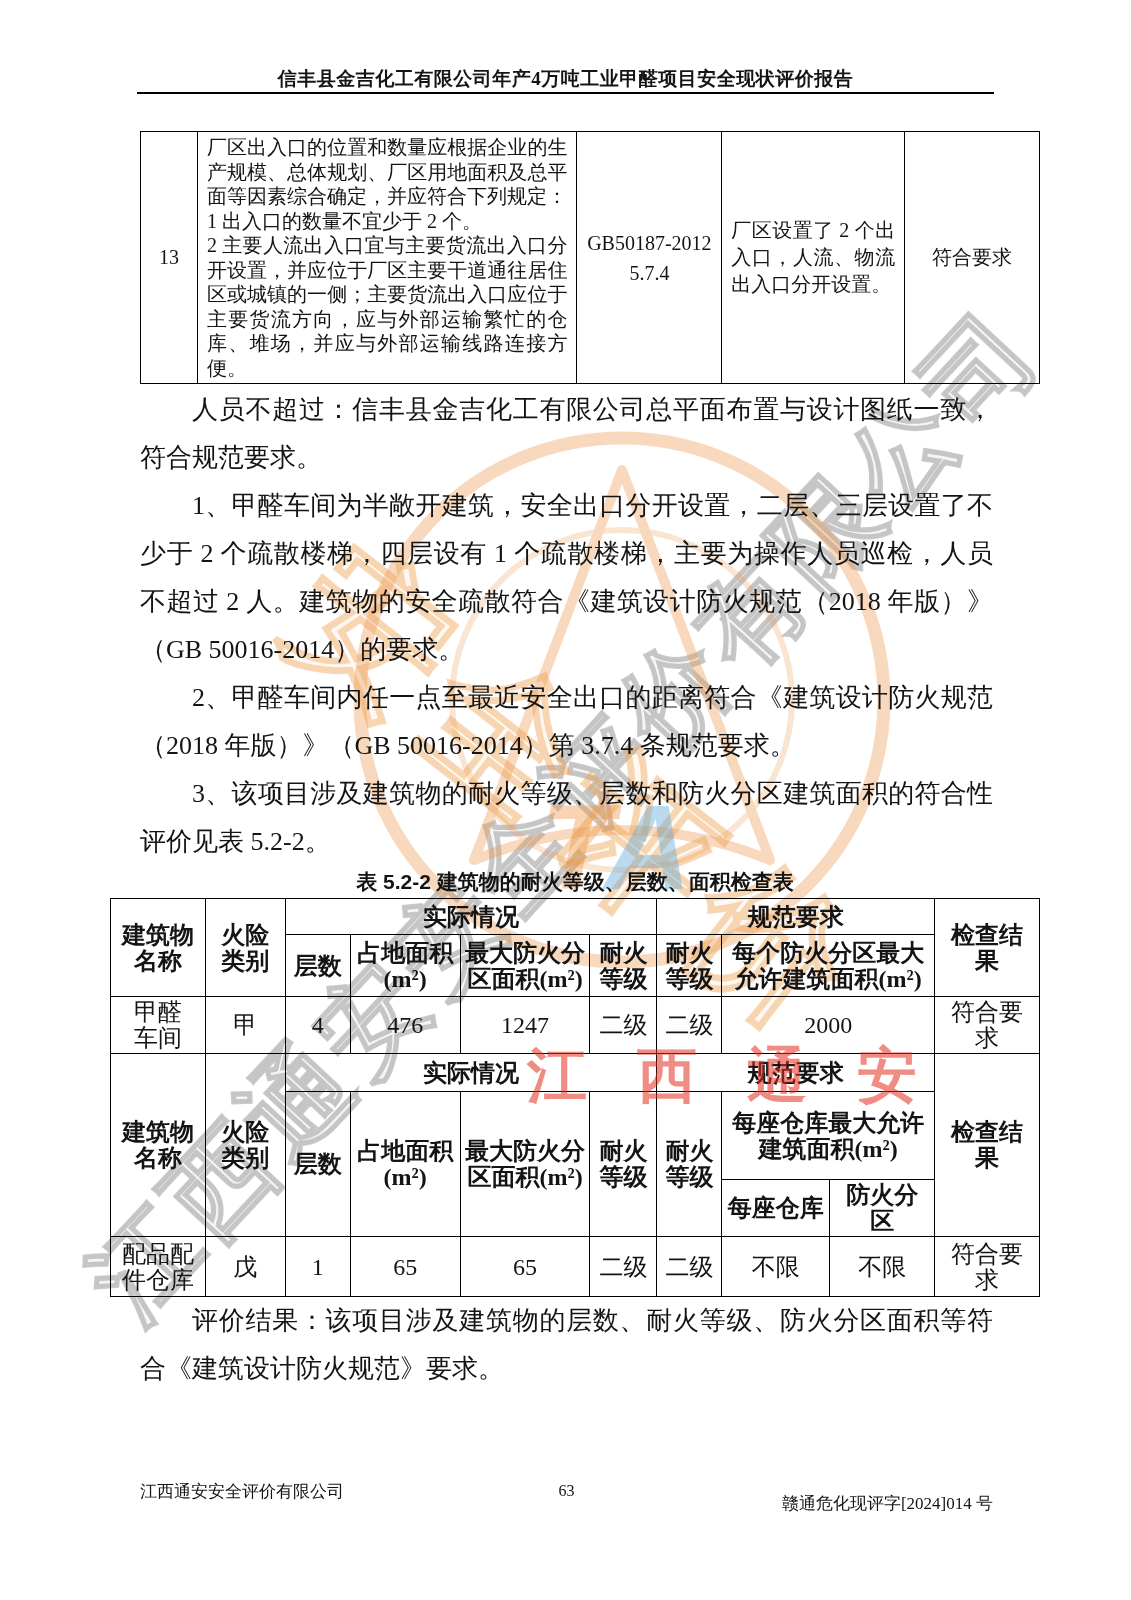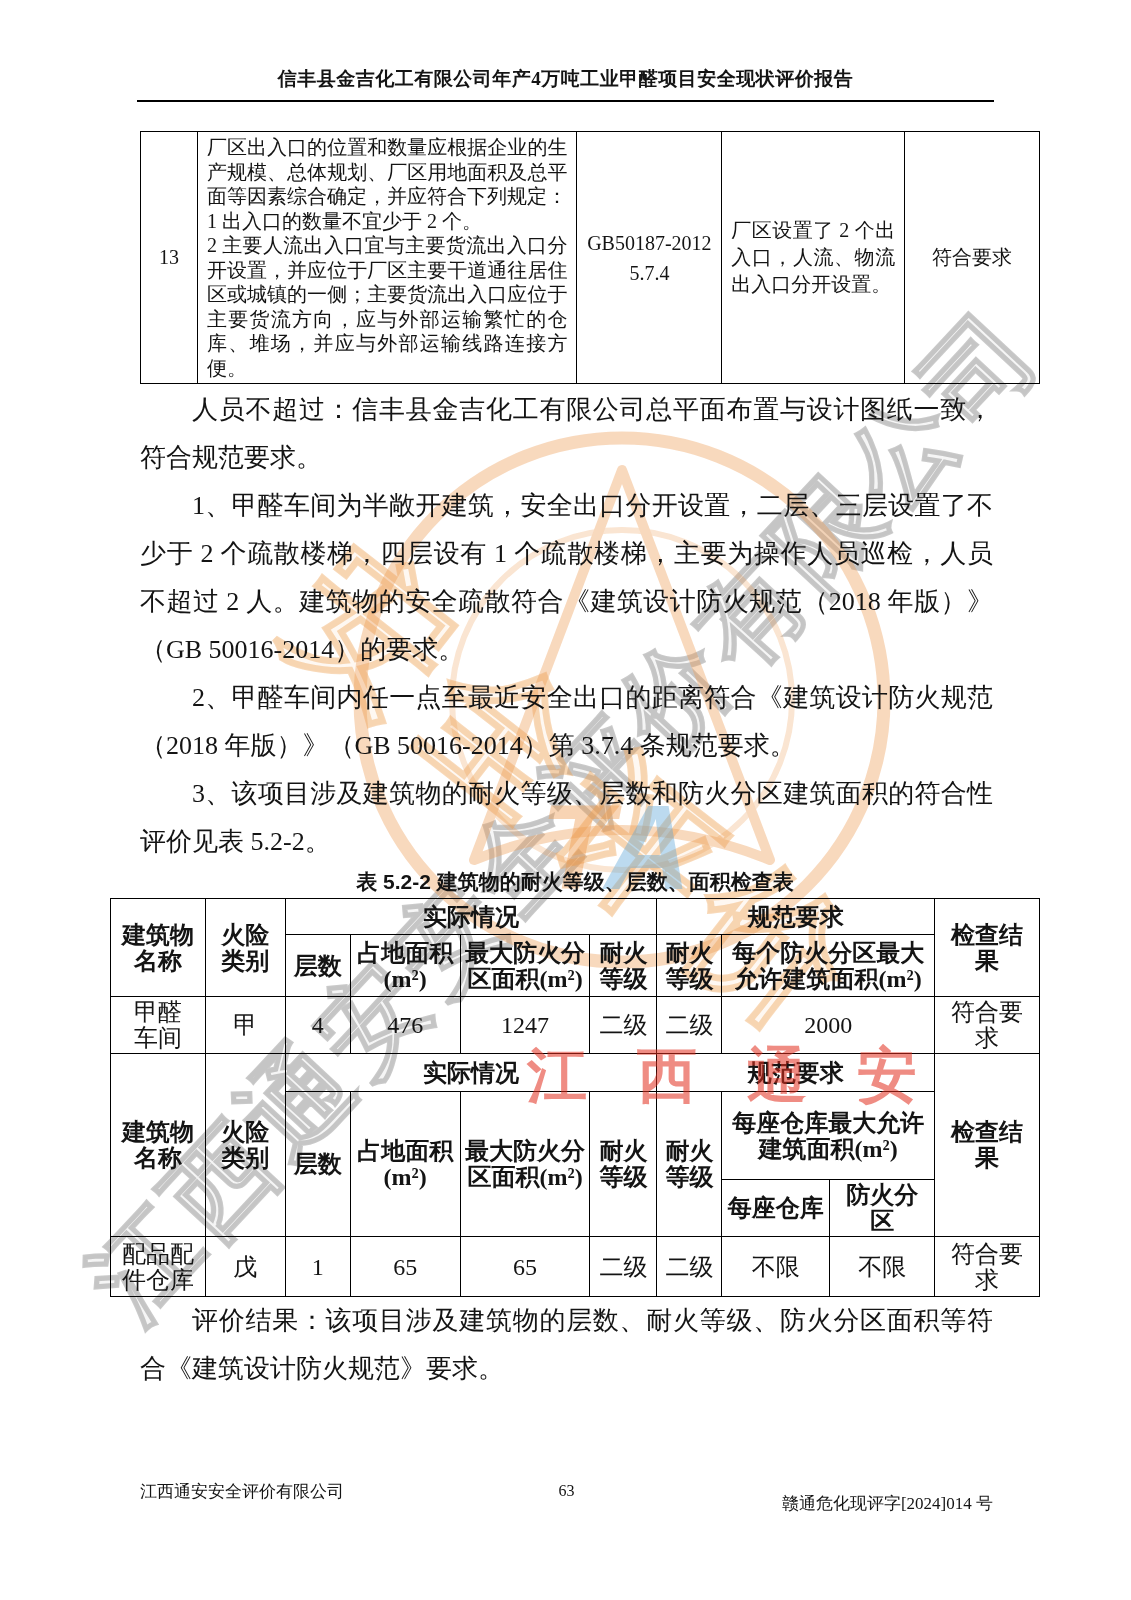--- a/index.html
+++ b/index.html
@@ -3,21 +3,21 @@
 <meta charset="utf-8">
 <title>Document</title>
 <style>
   html,body{margin:0;padding:0;background:#ffffff;}
   .page{position:relative;width:1131px;height:1600px;background:#fff;overflow:hidden;
         font-family:"Liberation Serif","DejaVu Serif",serif;color:#141414;}
   .content{position:absolute;inset:0;z-index:1;}
 
   
   .header{position:absolute;top:66px;left:137px;width:857px;text-align:center;
-          font-size:19px;font-weight:bold;letter-spacing:.5px;padding-bottom:8px;
+          font-size:19px;font-weight:bold;letter-spacing:.5px;
           border-bottom:2px solid #000;}
 
   
   .toptable{position:absolute;top:131px;left:140px;width:900px;border-collapse:collapse;font-size:20px;}
   .toptable td{border:1.5px solid #000;vertical-align:middle;padding:3px 9px;}
   .td-no{text-align:center;}
   .td-req{line-height:24.5px;text-align:justify;}
   .td-std{text-align:center;line-height:1.5;}
   .td-act{line-height:27px;text-align:justify;}
   .td-res{text-align:center;}

